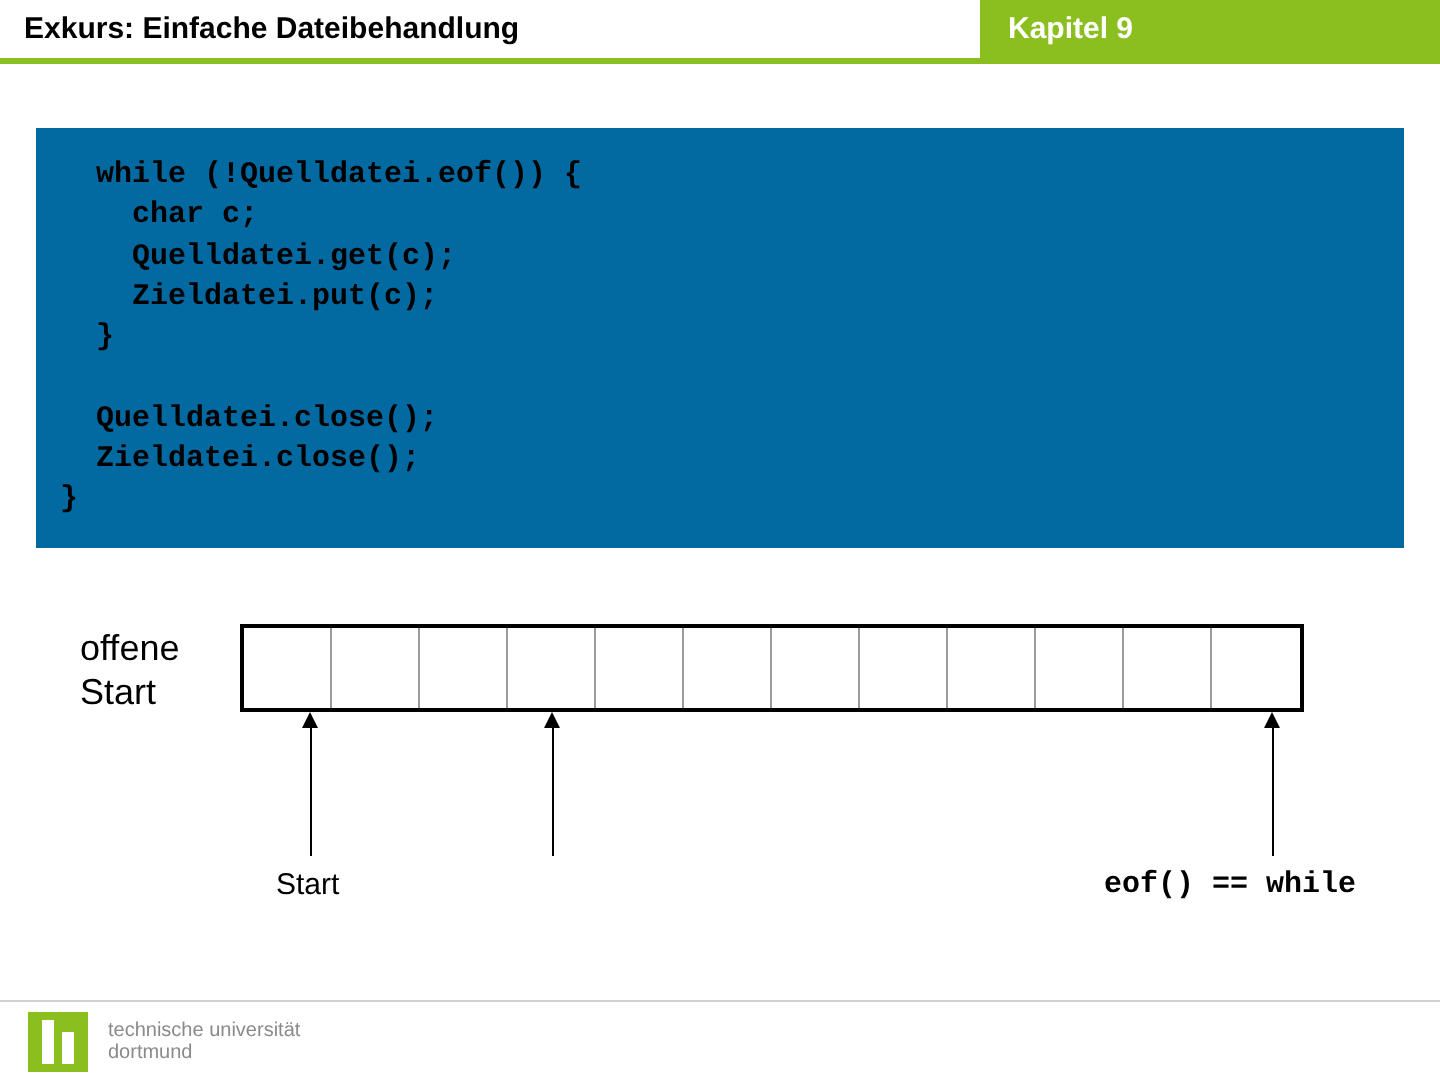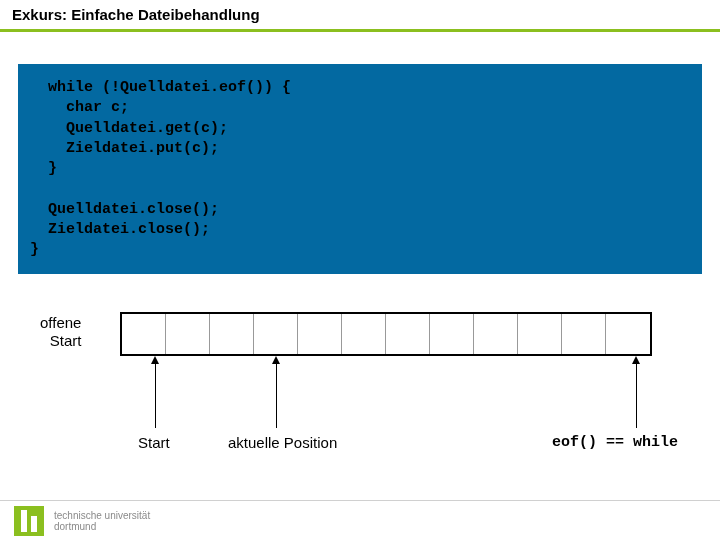--- a/index.html
+++ b/index.html
@@ -48,23 +48,23 @@
     position: absolute;
     left: 0;
     top: 300px;
     width: 720px;
     height: 180px;
   }
   .file-label {
     position: absolute;
     left: 40px;
     top: 14px;
-    font-size: 15px;
+    font-size: 18px;
     line-height: 1.2;
-    text-align: right;
+    text-align: left;
   }
   .tape {
     position: absolute;
     left: 120px;
     top: 12px;
     display: flex;
     border: 2px solid #000;
     height: 44px;
   }
   .cell {
@@ -128,20 +128,21 @@
     font-size: 10px;
     color: #8a8a8a;
     line-height: 1.1;
   }
 </style>
 </head>
 <body>
 
 <div class="header">
   <div class="header-left">Exkurs: Einfache Dateibehandlung</div>
+  <div class="header-right">Kapitel 9</div>
 </div>
 
 <div class="code-block">  while (!Quelldatei.eof()) {
     char c;
     Quelldatei.get(c);
     Zieldatei.put(c);
   }
 
   Quelldatei.close();
   Zieldatei.close();
@@ -163,21 +164,20 @@
       <div class="cell"></div>
       <div class="cell"></div>
       <div class="cell"></div>
       <div class="cell"></div>
       <div class="cell"></div>
     </div>
   <div class="arrow arrow1"></div>
   <div class="arrow arrow2"></div>
   <div class="arrow arrow3"></div>
   <div class="lbl lbl-start">Start</div>
-  <div class="lbl lbl-current">aktuelle Position</div>
   <div class="lbl lbl-eof">eof() == while</div>
 </div>
 
 <div class="footer">
   <div class="logo-mark"></div>
   <div class="logo-text">
     <span>technische universität</span><br>
     <span>dortmund</span>
   </div>
 </div>

